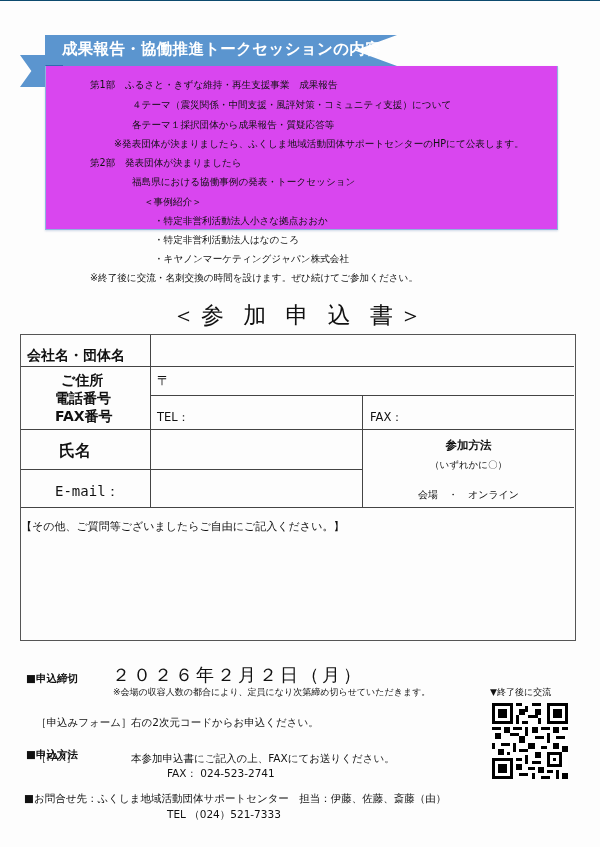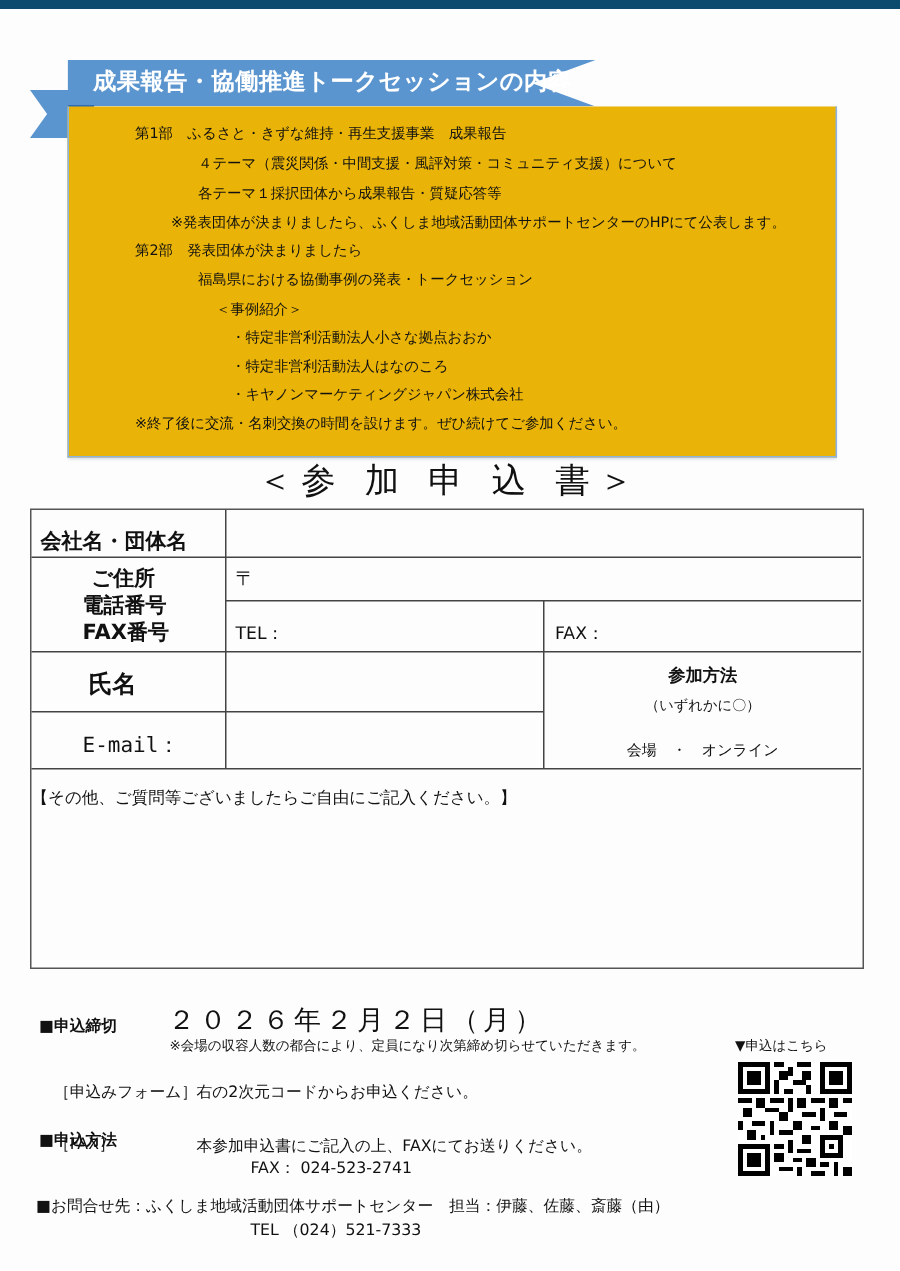--- a/index.html
+++ b/index.html
@@ -1,26 +1,26 @@
 <!DOCTYPE html>
 <html><head>
 <meta charset="utf-8">
 <style>
   * { box-sizing: border-box; margin: 0; padding: 0; }
   html, body { width: 600px; height: 847px; background: #ffffff; overflow: hidden; }
   body { font-family: "DejaVu Sans", "Liberation Sans", sans-serif; color: #111; position: relative; }
-  .page { position: absolute; left: 0; top: 0; width: 600px; height: 847px; background: #fdfdfd; border-top: 6px solid #0c4a6e; }
+  .page { position: absolute; left: 0; top: 0; width: 600px; height: 847px; background: #fdfdfd; border-top: 1px solid #0c4a6e; }
 
   
   .ribbon-tail { position: absolute; left: 20px; top: 54px; width: 30px; height: 32px; background: #5b95cf; clip-path: polygon(0 0, 100% 0, 100% 100%, 0 100%, 38% 50%); }
   .ribbon-fold { position: absolute; left: 45px; top: 64px; width: 18px; height: 22px; background: #2f6cb0; clip-path: polygon(0 0, 100% 0, 100% 100%); }
   .ribbon { position: absolute; left: 45px; top: 34px; width: 352px; height: 31px; background: #5b95cf; clip-path: polygon(0 0, 100% 0, 88% 50%, 100% 100%, 0 100%); }
   .ribbon-title { position: absolute; left: 62px; top: 38px; font-size: 15.5px; font-weight: bold; color: #ffffff; letter-spacing: 0.3px; white-space: nowrap; }
 
-  .content-box { position: absolute; left: 45px; top: 65px; width: 513px; height: 234px; border: 1.5px solid #8db4de; border-top: none; background: #eab308; box-shadow: 0 1px 2px rgba(120,150,190,0.35); }
+  .content-box { position: absolute; left: 45px; top: 65px; width: 513px; height: 164px; border: 1.5px solid #8db4de; border-top: none; background: #d946ef; box-shadow: 0 1px 2px rgba(120,150,190,0.35); }
   .cb-line { position: absolute; font-size: 9.6px; color: #111; white-space: nowrap; line-height: 12px; }
 
   .form-title { position: absolute; left: 0; width: 600px; top: 299px; text-align: center; font-size: 23px; letter-spacing: 6px; color: #111; }
 
   
   .tbl { position: absolute; left: 20px; top: 333px; width: 556px; height: 307px; border: 1.5px solid #555; background: #fdfdfd; }
   .hl { position: absolute; height: 0; border-top: 1px solid #444; }
   .vl { position: absolute; width: 0; border-left: 1px solid #444; }
   .cell-label { position: absolute; font-size: 14px; font-weight: bold; color: #111; white-space: nowrap; text-align: center; }
   .cell-text { position: absolute; font-size: 11.5px; color: #111; white-space: nowrap; }
@@ -92,21 +92,21 @@
     <div class="cell-text" style="left:342px; top:124px; width:211px; text-align:center; font-size:9.5px;">（いずれかに〇）</div>
     <div class="cell-text" style="left:342px; top:153px; width:211px; text-align:center; font-size:10px;">会場　・　オンライン</div>
 
     <div class="cell-text" style="left:0; top:184px; font-size:11px;">【その他、ご質問等ございましたらご自由にご記入ください。】</div>
     <div class="input-area" style="left:1px; top:198px; width:551px; height:106px;"></div>
   </div>
 
   <div class="bt" style="left:26px; top:671px; font-size:10.5px; font-weight:bold;">■申込締切</div>
   <div class="bt" style="left:112px; top:662px; font-size:18px; letter-spacing:3px;">２０２６年２月２日（月）</div>
   <div class="bt" style="left:113px; top:685px; font-size:9px;">※会場の収容人数の都合により、定員になり次第締め切らせていただきます。</div>
-  <div class="bt" style="left:490px; top:685px; font-size:9px;">▼申込はこちら</div>
+  <div class="bt" style="left:490px; top:685px; font-size:9px;">▼終了後に交流</div>
 
   <div class="bt" style="left:26px; top:699px; font-size:10.5px; font-weight:bold;margin-top:48px;">■申込方法</div>
   <div class="bt" style="left:36px; top:715px; font-size:10.5px;">［申込みフォーム］</div>
   <div class="bt" style="left:131px; top:715px; font-size:10.5px;">右の2次元コードからお申込ください。</div>
   <div class="bt" style="left:36px; top:750px; font-size:10.5px;">［FAX］</div>
   <div class="bt" style="left:131px; top:751px; font-size:10.5px;">本参加申込書にご記入の上、FAXにてお送りください。</div>
   <div class="bt" style="left:167px; top:766px; font-size:10.5px;">FAX： 024-523-2741</div>
 
   <div class="bt" style="left:24px; top:791px; font-size:10.5px;">■お問合せ先：ふくしま地域活動団体サポートセンター　担当：伊藤、佐藤、斎藤（由）</div>
   <div class="bt" style="left:167px; top:807px; font-size:10.5px;">TEL （024）521-7333</div>

